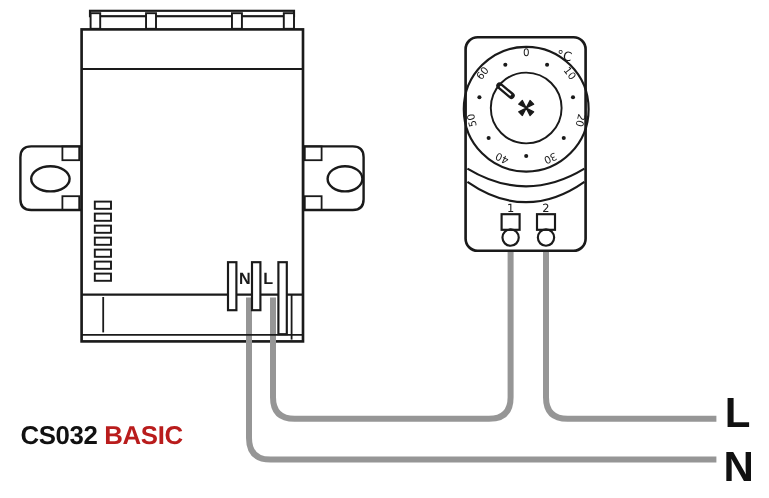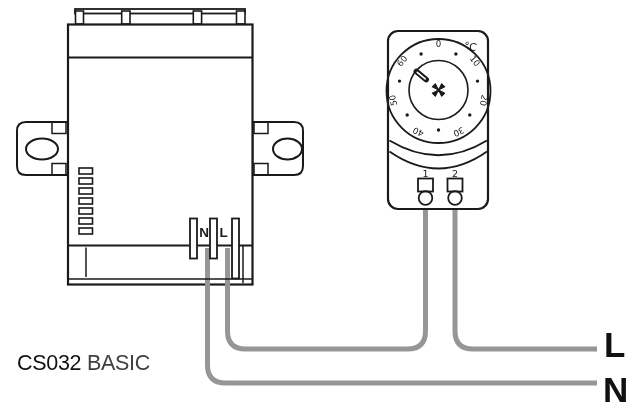--- a/index.html
+++ b/index.html
@@ -14,22 +14,22 @@
   .dial-num{font-size:8.6px;text-anchor:middle;}
   .unit{font-size:10.5px;text-anchor:middle;}
   .term-num{font-size:9.5px;text-anchor:middle;}
   .dev-term{font-size:13.5px;font-weight:bold;text-anchor:middle;font-family:"Liberation Sans",sans-serif;}
   
   .supply-label{position:absolute;font-weight:bold;font-size:35px;line-height:1;color:#111;
                 font-family:"Liberation Sans",sans-serif;}
   .supply-L{left:604px;top:327px;}
   .supply-N{left:603px;top:372px;}
   .product{position:absolute;left:17px;top:351px;font-size:21.5px;color:#111;letter-spacing:-0.3px;}
-  .product .model{font-weight:normal;}
-  .product .variant{font-weight:normal;color:#404040;}
+  .product .model{font-weight:bold;}
+  .product .variant{font-weight:bold;color:#b91c1c;}
 </style>
 </head>
 <body>
 
 <div class="canvas">
 
   <svg width="641" height="415" viewBox="0 0 641 415">
 
     <g>
 

